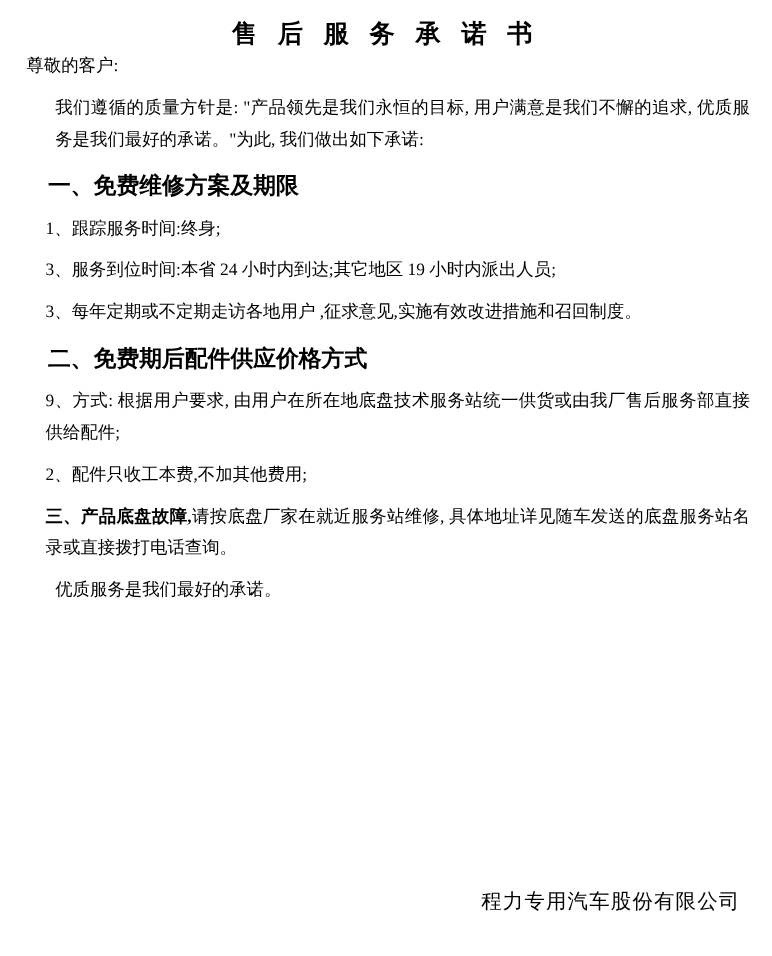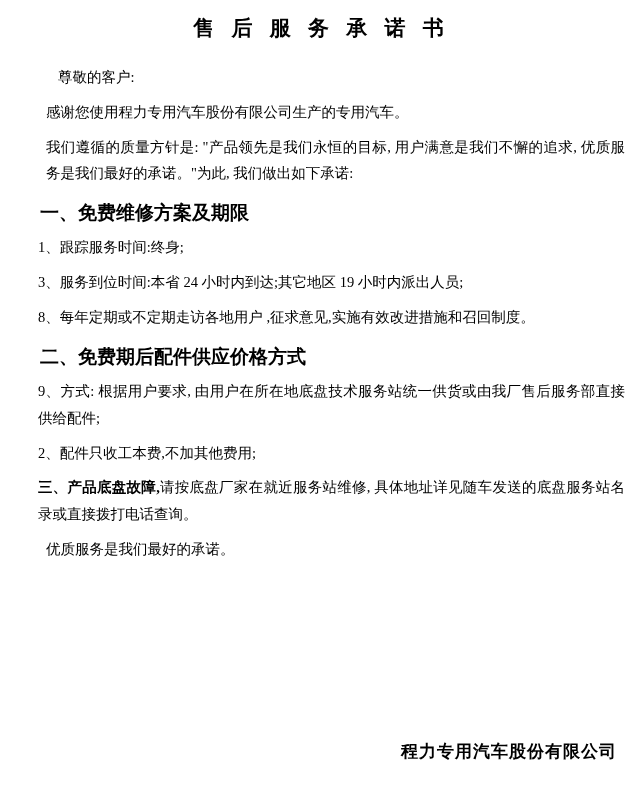--- a/index.html
+++ b/index.html
@@ -20,34 +20,33 @@
     height: 797px;
     box-sizing: border-box;
     padding: 8px 18px 0 18px;
     position: relative;
   }
   .doc-title {
     text-align: center;
     font-size: 21px;
     font-weight: bold;
     letter-spacing: 6px;
-    margin: 6px 0 22px 0;
+    margin: 6px 0 0 0;
     font-family: "Liberation Serif", "DejaVu Serif", serif;
   }
   .para {
     font-size: 14.5px;
     line-height: 1.85;
     margin: 0 0 8px 0;
     text-align: justify;
     text-justify: inter-ideograph;
   }
   .indent1 {
     text-indent: 0;
     padding-left: 4px;
-    margin-left: 36px;
   }
   .indent2 {
     padding-left: 28px;
   }
   .indent-item {
     padding-left: 20px;
   }
   .section-head {
     font-size: 19px;
     font-weight: bold;
@@ -56,42 +55,41 @@
     padding-left: 22px;
   }
   .inline-bold {
     font-weight: bold;
   }
   .signature {
     position: absolute;
     right: 26px;
     bottom: 34px;
     font-size: 17px;
-    font-weight: bold;
+    font-weight: normal;
     letter-spacing: 1px;
   }
 </style>
 </head>
 <body>
 
 <div class="page">
 
   <div class="doc-title">售 后 服 务 承 诺 书</div>
 
   <div class="para indent1">尊敬的客户:</div>
 
-  <div class="para indent2">感谢您使用程力专用汽车股份有限公司生产的专用汽车。</div>
 
   <div class="para indent2">我们遵循的质量方针是: "产品领先是我们永恒的目标, 用户满意是我们不懈的追求, 优质服务是我们最好的承诺。"为此, 我们做出如下承诺:</div>
 
   <div class="section-head">一、免费维修方案及期限</div>
 
   <div class="para indent-item">1、跟踪服务时间:终身;</div>
   <div class="para indent-item">3、服务到位时间:本省 24 小时内到达;其它地区 19 小时内派出人员;</div>
-  <div class="para indent-item">8、每年定期或不定期走访各地用户 ,征求意见,实施有效改进措施和召回制度。</div>
+  <div class="para indent-item">3、每年定期或不定期走访各地用户 ,征求意见,实施有效改进措施和召回制度。</div>
 
   <div class="section-head">二、免费期后配件供应价格方式</div>
 
   <div class="para indent-item">9、方式: 根据用户要求, 由用户在所在地底盘技术服务站统一供货或由我厂售后服务部直接供给配件;</div>
   <div class="para indent-item">2、配件只收工本费,不加其他费用;</div>
 
   <div class="para indent-item">
     <span class="inline-bold">三、产品底盘故障,</span><span>请按底盘厂家在就近服务站维修, 具体地址详见随车发送的底盘服务站名录或直接拨打电话查询。</span>
   </div>
 

